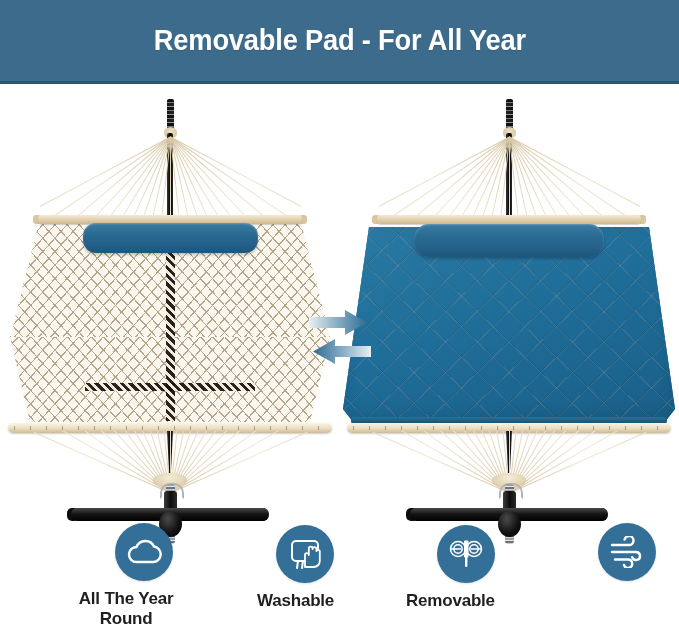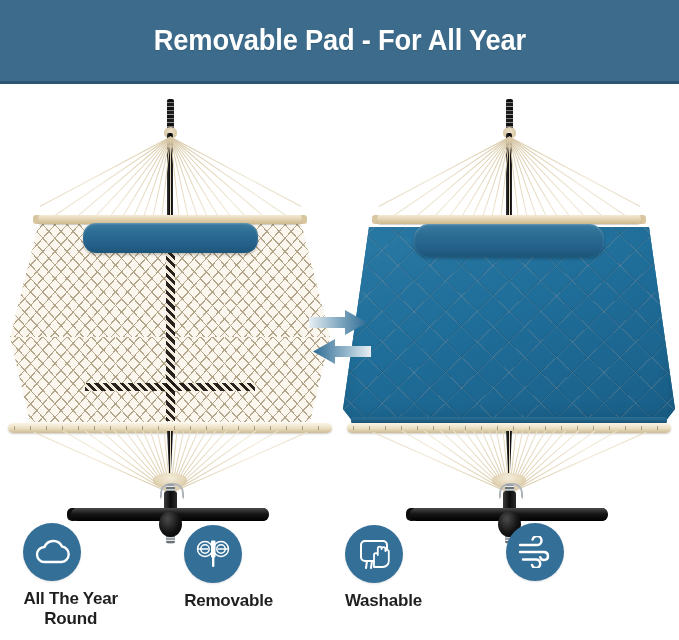--- a/index.html
+++ b/index.html
@@ -356,21 +356,21 @@
     display: flex;
     align-items: flex-start;
     justify-content: space-around;
     padding: 0 18px;
     box-sizing: border-box;
   }
   .feature {
     width: 150px;
     display: flex;
     flex-direction: column;
-    align-items: flex-start;
+    align-items: flex-end;
   }
   .feature-icon {
     width: 58px;
     height: 58px;
     border-radius: 50%;
     background: #346f98;
     display: flex;
     align-items: center;
     justify-content: center;
     box-shadow: 0 1px 2px rgba(0,0,0,0.12);
@@ -582,54 +582,54 @@
   <div class="feature f1">
     <div class="feature-icon">
       <svg width="36" height="30" viewBox="0 0 36 30">
         <path d="M10.5,25 A7.5,7.5 0 0 1 10.5,10 A9.5,9.5 0 0 1 28,9.5 A7.8,7.8 0 0 1 27.5,25 Z" fill="none" stroke="#ffffff" stroke-width="2.4" stroke-linejoin="round" stroke-linecap="round"></path>
       </svg>
     </div>
     <div class="feature-label">All The Year
 Round</div>
   </div>
 
+  <div class="feature f3">
+    <div class="feature-icon">
+      <svg width="36" height="34" viewBox="0 0 36 34">
+        <g fill="none" stroke="#ffffff" stroke-width="2" stroke-linejoin="round" stroke-linecap="round">
+          <rect x="5" y="4" width="26" height="20" rx="4"></rect>
+          <path d="M11,24 L10,31 M16,24 L15,31"></path>
+        </g>
+        <g fill="#346f98" stroke="#ffffff" stroke-width="1.8" stroke-linejoin="round" stroke-linecap="round">
+          <path d="M18,30 L18,18 a1.9,1.9 0 0 1 3.8,0 L21.8,11.5 a1.9,1.9 0 0 1 3.8,0
+                   L25.6,12 a1.9,1.9 0 0 1 3.8,0 L29.4,14 a1.9,1.9 0 0 1 3.4,0
+                   L32.8,24 a6,6 0 0 1 -6,6 Z"></path>
+        </g>
+      </svg>
+    </div>
+    <div class="feature-label">Washable</div>
+  </div>
+
   <div class="feature f2">
     <div class="feature-icon">
       <svg width="38" height="34" viewBox="0 0 38 34">
         <g fill="none" stroke="#ffffff" stroke-width="1.5">
           <circle cx="11" cy="12" r="7.5"></circle>
           <circle cx="11" cy="12" r="4.2"></circle>
           <circle cx="27" cy="12" r="7.5"></circle>
           <circle cx="27" cy="12" r="4.2"></circle>
           <path d="M4,12 L14,12 M24,12 L34,12" stroke-width="1.4"></path>
         </g>
         <rect x="17" y="3.5" width="4.5" height="17" rx="1" fill="#ffffff"></rect>
         <rect x="18" y="19" width="2.4" height="11" rx="1.1" fill="#ffffff"></rect>
       </svg>
     </div>
     <div class="feature-label">Removable</div>
   </div>
 
-  <div class="feature f3">
-    <div class="feature-icon">
-      <svg width="36" height="34" viewBox="0 0 36 34">
-        <g fill="none" stroke="#ffffff" stroke-width="2" stroke-linejoin="round" stroke-linecap="round">
-          <rect x="5" y="4" width="26" height="20" rx="4"></rect>
-          <path d="M11,24 L10,31 M16,24 L15,31"></path>
-        </g>
-        <g fill="#346f98" stroke="#ffffff" stroke-width="1.8" stroke-linejoin="round" stroke-linecap="round">
-          <path d="M18,30 L18,18 a1.9,1.9 0 0 1 3.8,0 L21.8,11.5 a1.9,1.9 0 0 1 3.8,0
-                   L25.6,12 a1.9,1.9 0 0 1 3.8,0 L29.4,14 a1.9,1.9 0 0 1 3.4,0
-                   L32.8,24 a6,6 0 0 1 -6,6 Z"></path>
-        </g>
-      </svg>
-    </div>
-    <div class="feature-label">Washable</div>
-  </div>
-
   <div class="feature f4">
     <div class="feature-icon">
       <svg width="38" height="32" viewBox="0 0 38 32">
         <g fill="none" stroke="#ffffff" stroke-width="2.4" stroke-linecap="round">
           <path d="M4,9 L21,9 a4.5,4.5 0 1 0 -4.4,-5.4"></path>
           <path d="M4,16 L28,16 a4,4 0 1 1 -3.8,5.2"></path>
           <path d="M7,23.5 L20,23.5 a4.2,4.2 0 1 1 -4,5.4"></path>
         </g>
       </svg>
     </div>

